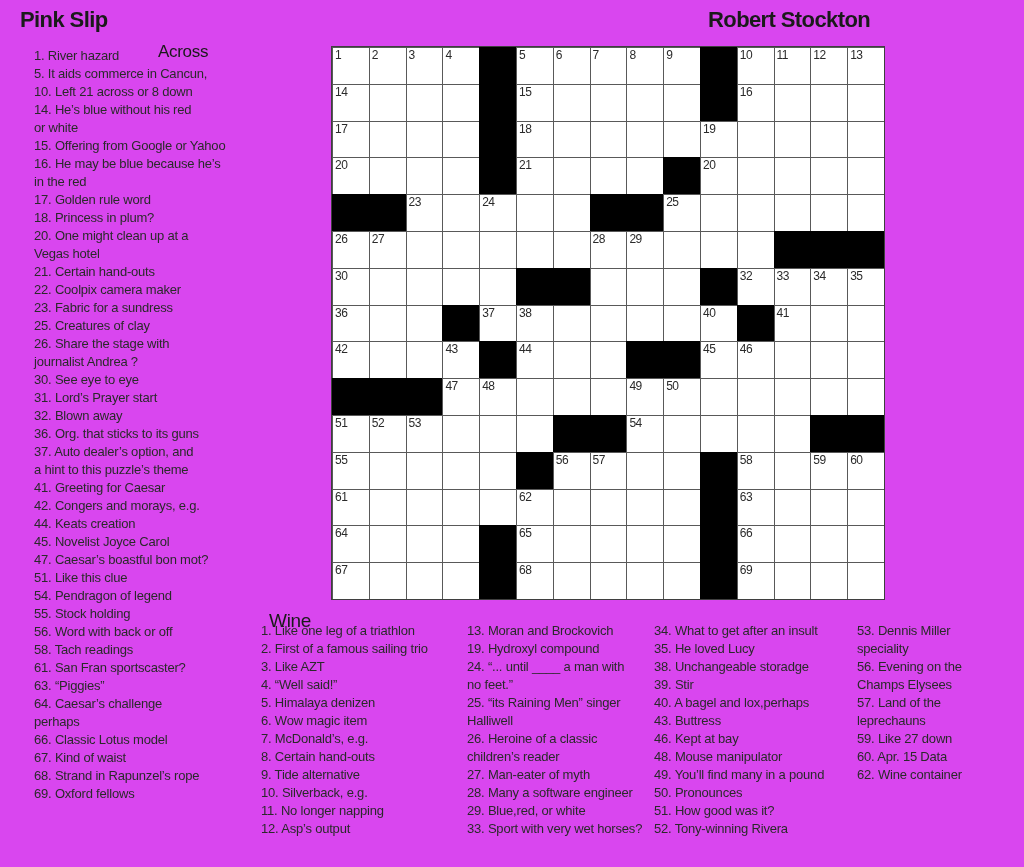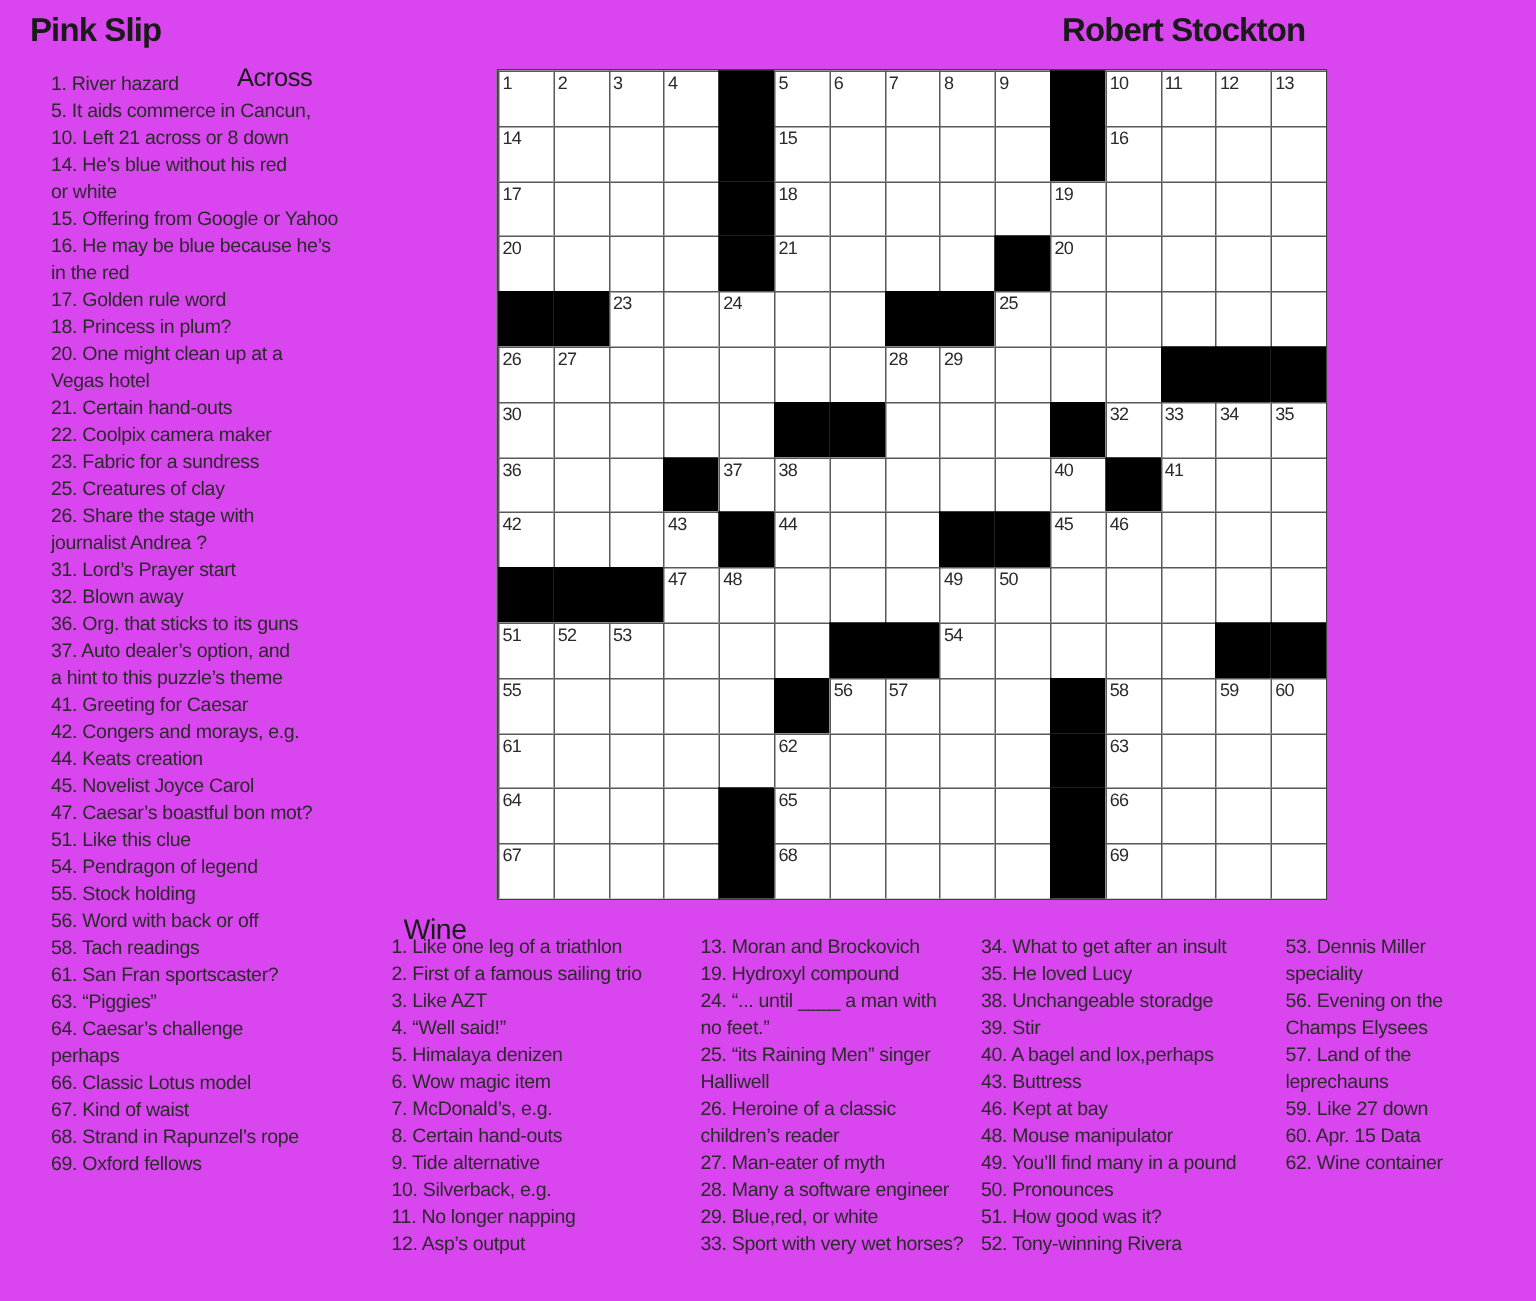--- a/index.html
+++ b/index.html
@@ -103,20 +103,21 @@
       <div>17. Golden rule word</div>
       <div>18. Princess in plum?</div>
       <div>20. One might clean up at a</div>
       <div>Vegas hotel</div>
       <div>21. Certain hand-outs</div>
       <div>22. Coolpix camera maker</div>
       <div>23. Fabric for a sundress</div>
       <div>25. Creatures of clay</div>
       <div>26. Share the stage with</div>
       <div>journalist Andrea ?</div>
+      <div>30. See eye to eye</div>
       <div>31. Lord’s Prayer start</div>
       <div>32. Blown away</div>
       <div>36. Org. that sticks to its guns</div>
       <div>37. Auto dealer’s option, and</div>
       <div>a hint to this puzzle’s theme</div>
       <div>41. Greeting for Caesar</div>
       <div>42. Congers and morays, e.g.</div>
       <div>44. Keats creation</div>
       <div>45. Novelist Joyce Carol</div>
       <div>47. Caesar’s boastful bon mot?</div>

